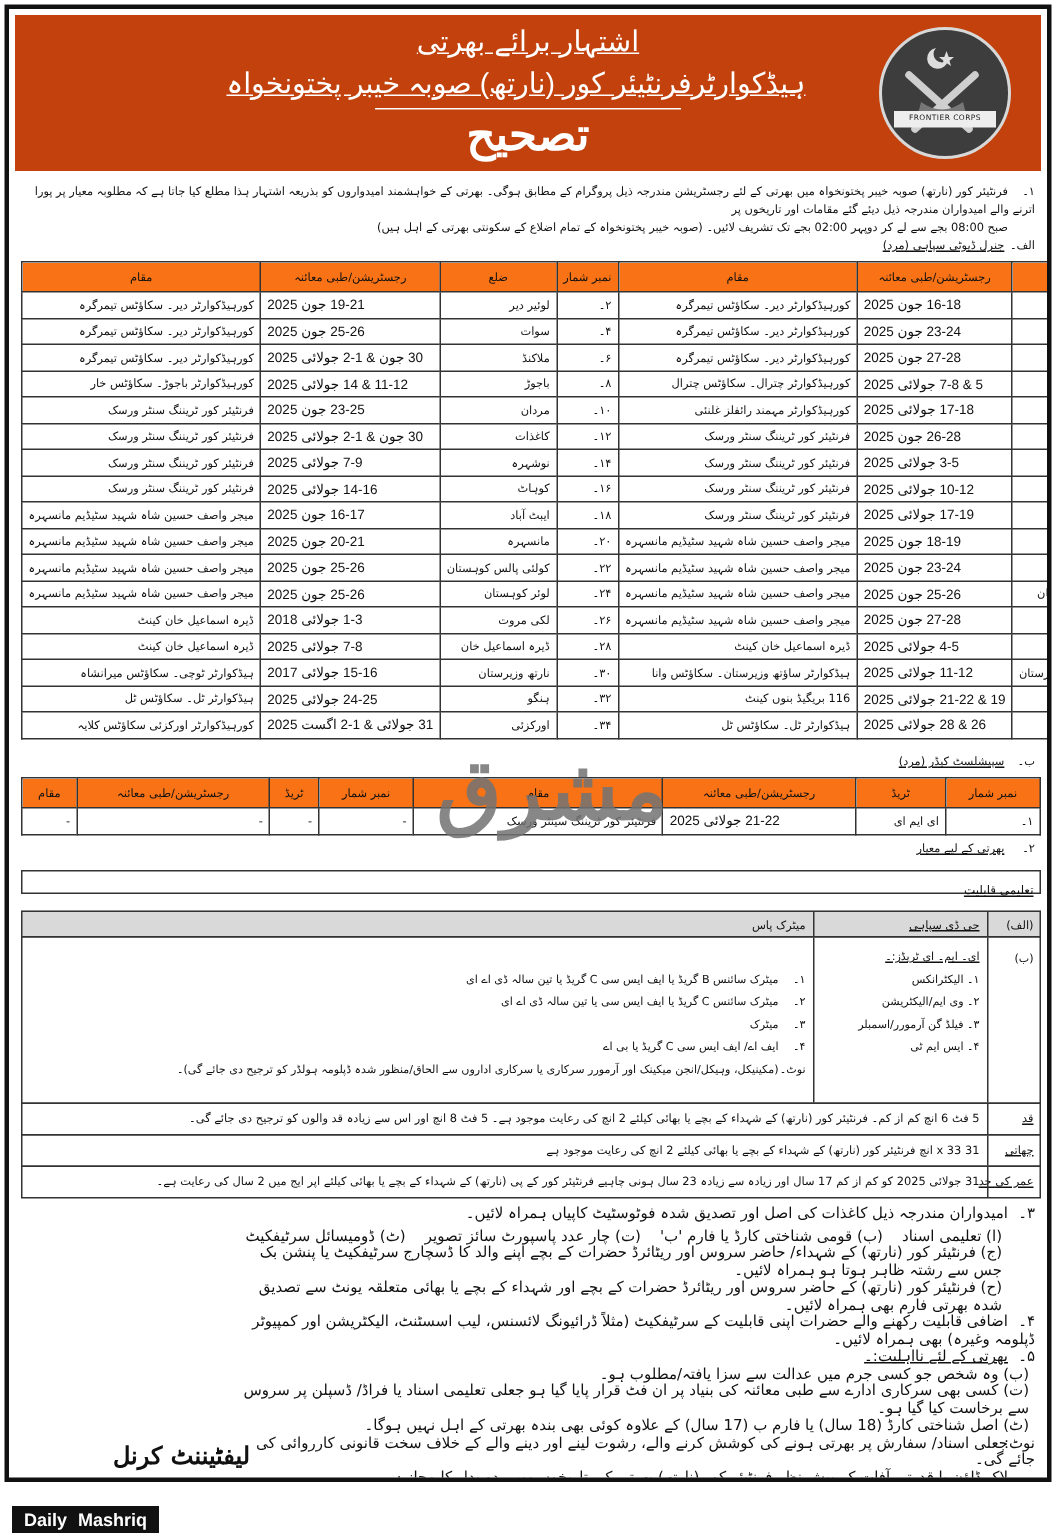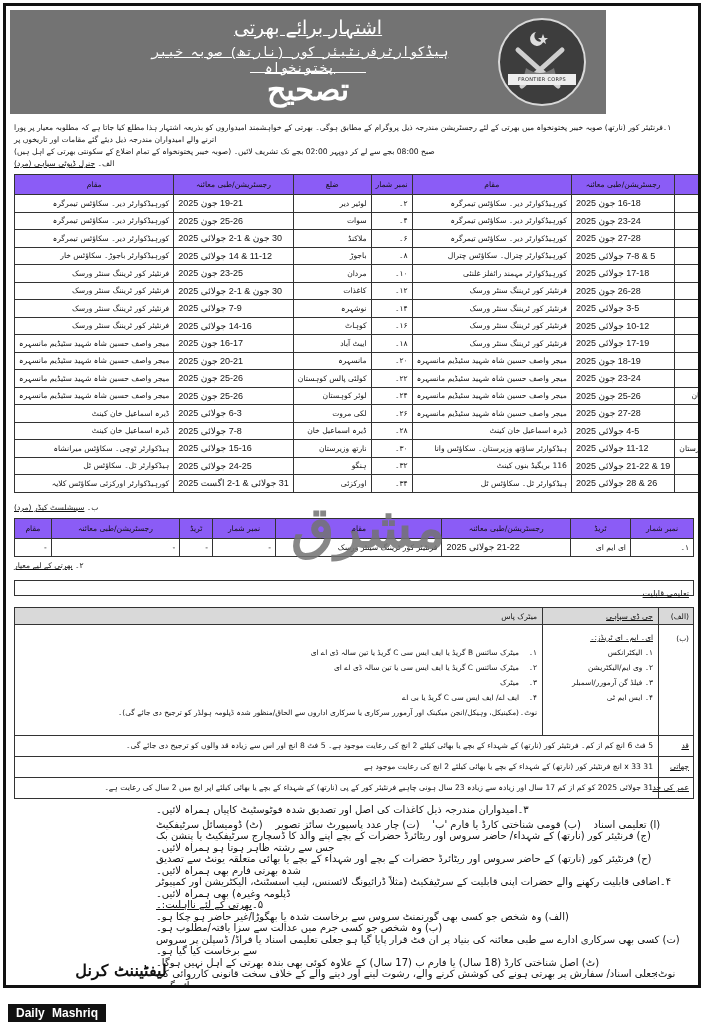--- a/index.html
+++ b/index.html
@@ -3,40 +3,40 @@
 <meta charset="utf-8">
 <style>
   * { box-sizing: border-box; margin: 0; padding: 0; }
   html, body { width: 704px; height: 1024px; background: #ffffff; overflow: hidden; }
   body { font-family: "DejaVu Sans", sans-serif; color: #111; position: relative; }
   .ad {
     position: absolute; left: 3px; top: 3px; width: 698px; height: 985px;
     border: 3px solid #111; background: #fff; overflow: hidden;
   }
   .header {
-    position: absolute; left: 4px; top: 4px; width: 596px; height: 104px;
-    background: #737373; color: #fff; direction: rtl; text-align: center;
+    position: absolute; left: 4px; top: 4px; width: 684px; height: 104px;
+    background: #c2410c; color: #fff; direction: rtl; text-align: center;
   }
   .header .h1 { position: absolute; left: 150px; right: 150px; top: 6px; font-size: 19px; font-family: "DejaVu Serif", serif; }
-  .header .h2 { position: absolute; left: 134px; right: 150px; top: 34px; font-size: 13px; font-family: Liberation Mono, monospace; }
+  .header .h2 { position: absolute; left: 134px; right: 150px; top: 34px; font-size: 19px; font-family: Liberation Sans, sans-serif; }
   .header .rule { position: absolute; left: 240px; right: 240px; height: 1px; background: #fff; }
   .header .h3 { position: absolute; left: 150px; right: 150px; top: 62px; font-size: 30px; font-weight: bold; font-family: "DejaVu Serif", serif; }
   .logo {
     position: absolute; right: 20px; top: 8px; width: 88px; height: 88px; border-radius: 50%;
     background: #3d3d3d; border: 2px solid #d8d8d8; overflow: hidden;
   }
   .logo .banner {
     position: absolute; left: 8px; right: 8px; top: 54px; height: 11px; background: #eee;
     color: #222; font-size: 5px; line-height: 11px; text-align: center; direction: ltr; letter-spacing: .3px;
   }
-  .para { position: absolute; font-size: 7.6px; line-height: 12px; direction: rtl; text-align: left; }
+  .para { position: absolute; font-size: 7.6px; line-height: 12px; direction: rtl; text-align: right; }
   .num { display: inline-block; width: 18px; }
   table { border-collapse: collapse; position: absolute; direction: rtl; font-size: 7.6px; }
   td, th { border: 1px solid #333; padding: 0 4px; height: 17.5px; white-space: nowrap; overflow: hidden; }
-  th { background: #8b5cf6; font-weight: normal; height: 20px; }
+  th { background: #f97316; font-weight: normal; height: 20px; }
   td.date { direction: rtl; text-align: left; font-family: "Liberation Sans", sans-serif; font-size: 9px; }
   .u { text-decoration: underline; }
   .watermark {
     position: absolute; left: 285px; top: 488px; font-size: 56px; color: #737373; opacity: .85;
     font-family: "DejaVu Serif", serif; font-weight: bold; direction: rtl; pointer-events: none;
   }
   .sign { position: absolute; left: 30px; font-family: "DejaVu Serif", serif; direction: rtl; text-align: center; width: 170px; }
   .footer-badge {
     position: absolute; left: 8px; top: 1004px; background: #111; color: #fff; font-family: "Liberation Sans", sans-serif;
     font-weight: bold; font-size: 12px; padding: 2px 8px; word-spacing: 4px;
@@ -190,39 +190,39 @@
           <td>لوئر کوہستان</td>
           <td class="date">25-26 جون 2025</td>
           <td>میجر واصف حسین شاہ شہید سٹیڈیم مانسہرہ</td>
         </tr>
         <tr>
           <td>ہری پور</td>
           <td class="date">27-28 جون 2025</td>
           <td>میجر واصف حسین شاہ شہید سٹیڈیم مانسہرہ</td>
           <td>۲۶۔</td>
           <td>لکی مروت</td>
-          <td class="date">6-3 جولائی 2025</td>
+          <td class="date">1-3 جولائی 2018</td>
           <td>ڈیرہ اسماعیل خان کینٹ</td>
         </tr>
         <tr>
           <td>ٹانک</td>
           <td class="date">4-5 جولائی 2025</td>
           <td>ڈیرہ اسماعیل خان کینٹ</td>
           <td>۲۸۔</td>
           <td>ڈیرہ اسماعیل خان</td>
           <td class="date">7-8 جولائی 2025</td>
           <td>ڈیرہ اسماعیل خان کینٹ</td>
         </tr>
         <tr>
           <td>ساؤتھ وزیرستان</td>
           <td class="date">11-12 جولائی 2025</td>
           <td>ہیڈکوارٹر ساؤتھ وزیرستان۔ سکاؤٹس وانا</td>
           <td>۳۰۔</td>
           <td>نارتھ وزیرستان</td>
-          <td class="date">15-16 جولائی 2025</td>
+          <td class="date">15-16 جولائی 2017</td>
           <td>ہیڈکوارٹر ٹوچی۔ سکاؤٹس میرانشاہ</td>
         </tr>
         <tr>
           <td>بنوں</td>
           <td class="date">19 &amp; 21-22 جولائی 2025</td>
           <td>116 بریگیڈ بنوں کینٹ</td>
           <td>۳۲۔</td>
           <td>ہنگو</td>
           <td class="date">24-25 جولائی 2025</td>
           <td>ہیڈکوارٹر ٹل۔ سکاؤٹس ٹل</td>
@@ -325,21 +325,20 @@
       <span>(ا)</span> <span>تعلیمی اسناد</span>&nbsp;&nbsp;&nbsp;
       <span>(ب)</span> <span>قومی شناختی کارڈ یا فارم 'ب'</span>&nbsp;&nbsp;&nbsp;
       <span>(ت)</span> <span>چار عدد پاسپورٹ سائز تصویر</span>&nbsp;&nbsp;&nbsp;
       <span>(ٹ)</span> <span>ڈومیسائل سرٹیفکیٹ</span>
     </div>
     <div style="padding-right:22px"><span>(ج)</span> <span>فرنٹیئر کور (نارتھ) کے شہداء/ حاضر سروس اور ریٹائرڈ حضرات کے بچے اپنے والد کا ڈسچارج سرٹیفکیٹ یا پنشن بک جس سے رشتہ ظاہر ہوتا ہو ہمراہ لائیں۔</span></div>
     <div style="padding-right:22px"><span>(ح)</span> <span>فرنٹیئر کور (نارتھ) کے حاضر سروس اور ریٹائرڈ حضرات کے بچے اور شہداء کے بچے یا بھائی متعلقہ یونٹ سے تصدیق شدہ بھرتی فارم بھی ہمراہ لائیں۔</span></div>
     <div><span class="num">۴۔</span><span>اضافی قابلیت رکھنے والے حضرات اپنی قابلیت کے سرٹیفکیٹ (مثلاً ڈرائیونگ لائسنس، لیب اسسٹنٹ، الیکٹریشن اور کمپیوٹر ڈپلومہ وغیرہ) بھی ہمراہ لائیں۔</span></div>
     <div><span class="num">۵۔</span><span class="u">بھرتی کے لئے نااہلیت:۔</span></div>
     <div style="padding-right:4px">
-      <div><span>(الف)</span> <span>وہ شخص جو کسی بھی گورنمنٹ سروس سے برخاست شدہ یا بھگوڑا/غیر حاضر ہو چکا ہو۔</span></div>
       <div><span>(ب)</span> <span>وہ شخص جو کسی جرم میں عدالت سے سزا یافتہ/مطلوب ہو۔</span></div>
       <div><span>(ت)</span> <span>کسی بھی سرکاری ادارے سے طبی معائنہ کی بنیاد پر ان فٹ قرار پایا گیا ہو جعلی تعلیمی اسناد یا فراڈ/ ڈسپلن پر سروس سے برخاست کیا گیا ہو۔</span></div>
       <div><span>(ٹ)</span> <span>اصل شناختی کارڈ (18 سال) یا فارم ب (17 سال) کے علاوہ کوئی بھی بندہ بھرتی کے اہل نہیں ہوگا۔</span></div>
     </div>
     <div><span class="num">نوٹ:۔</span><span>جعلی اسناد/ سفارش پر بھرتی ہونے کی کوشش کرنے والے، رشوت لینے اور دینے والے کے خلاف سخت قانونی کارروائی کی جائے گی۔</span></div>
     <div style="padding-right:18px"><span>لاک ڈاؤن یا قدرتی آفات کے پیش نظر فرنٹیئر کور (نارتھ) بھرتی کی تاریخوں میں ردو بدل کا مجاز ہے۔</span></div>
   </div>
 
   <div class="sign" style="top:955px; font-size:16px; font-weight:bold;">لیفٹیننٹ کرنل</div>
 

